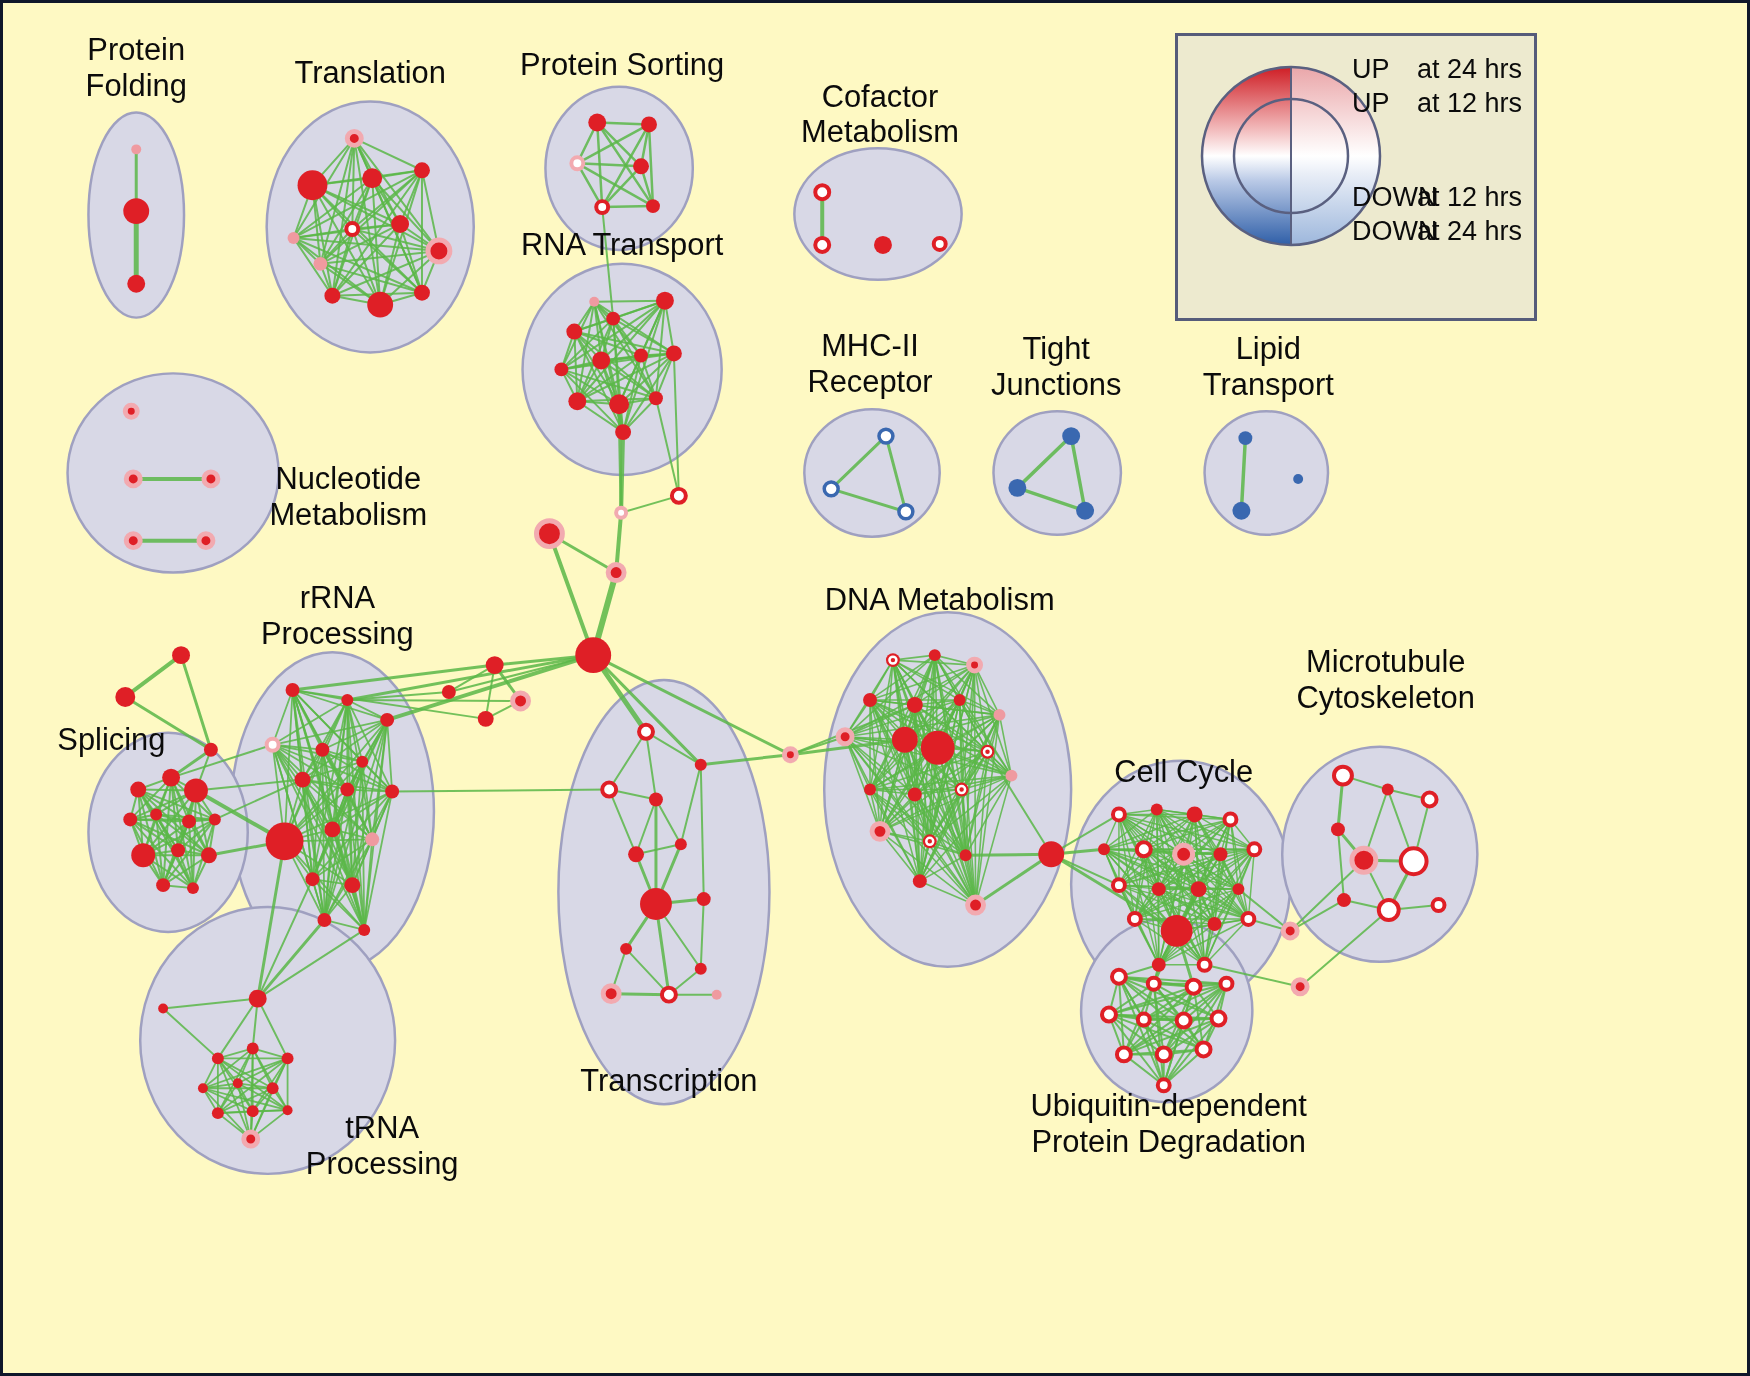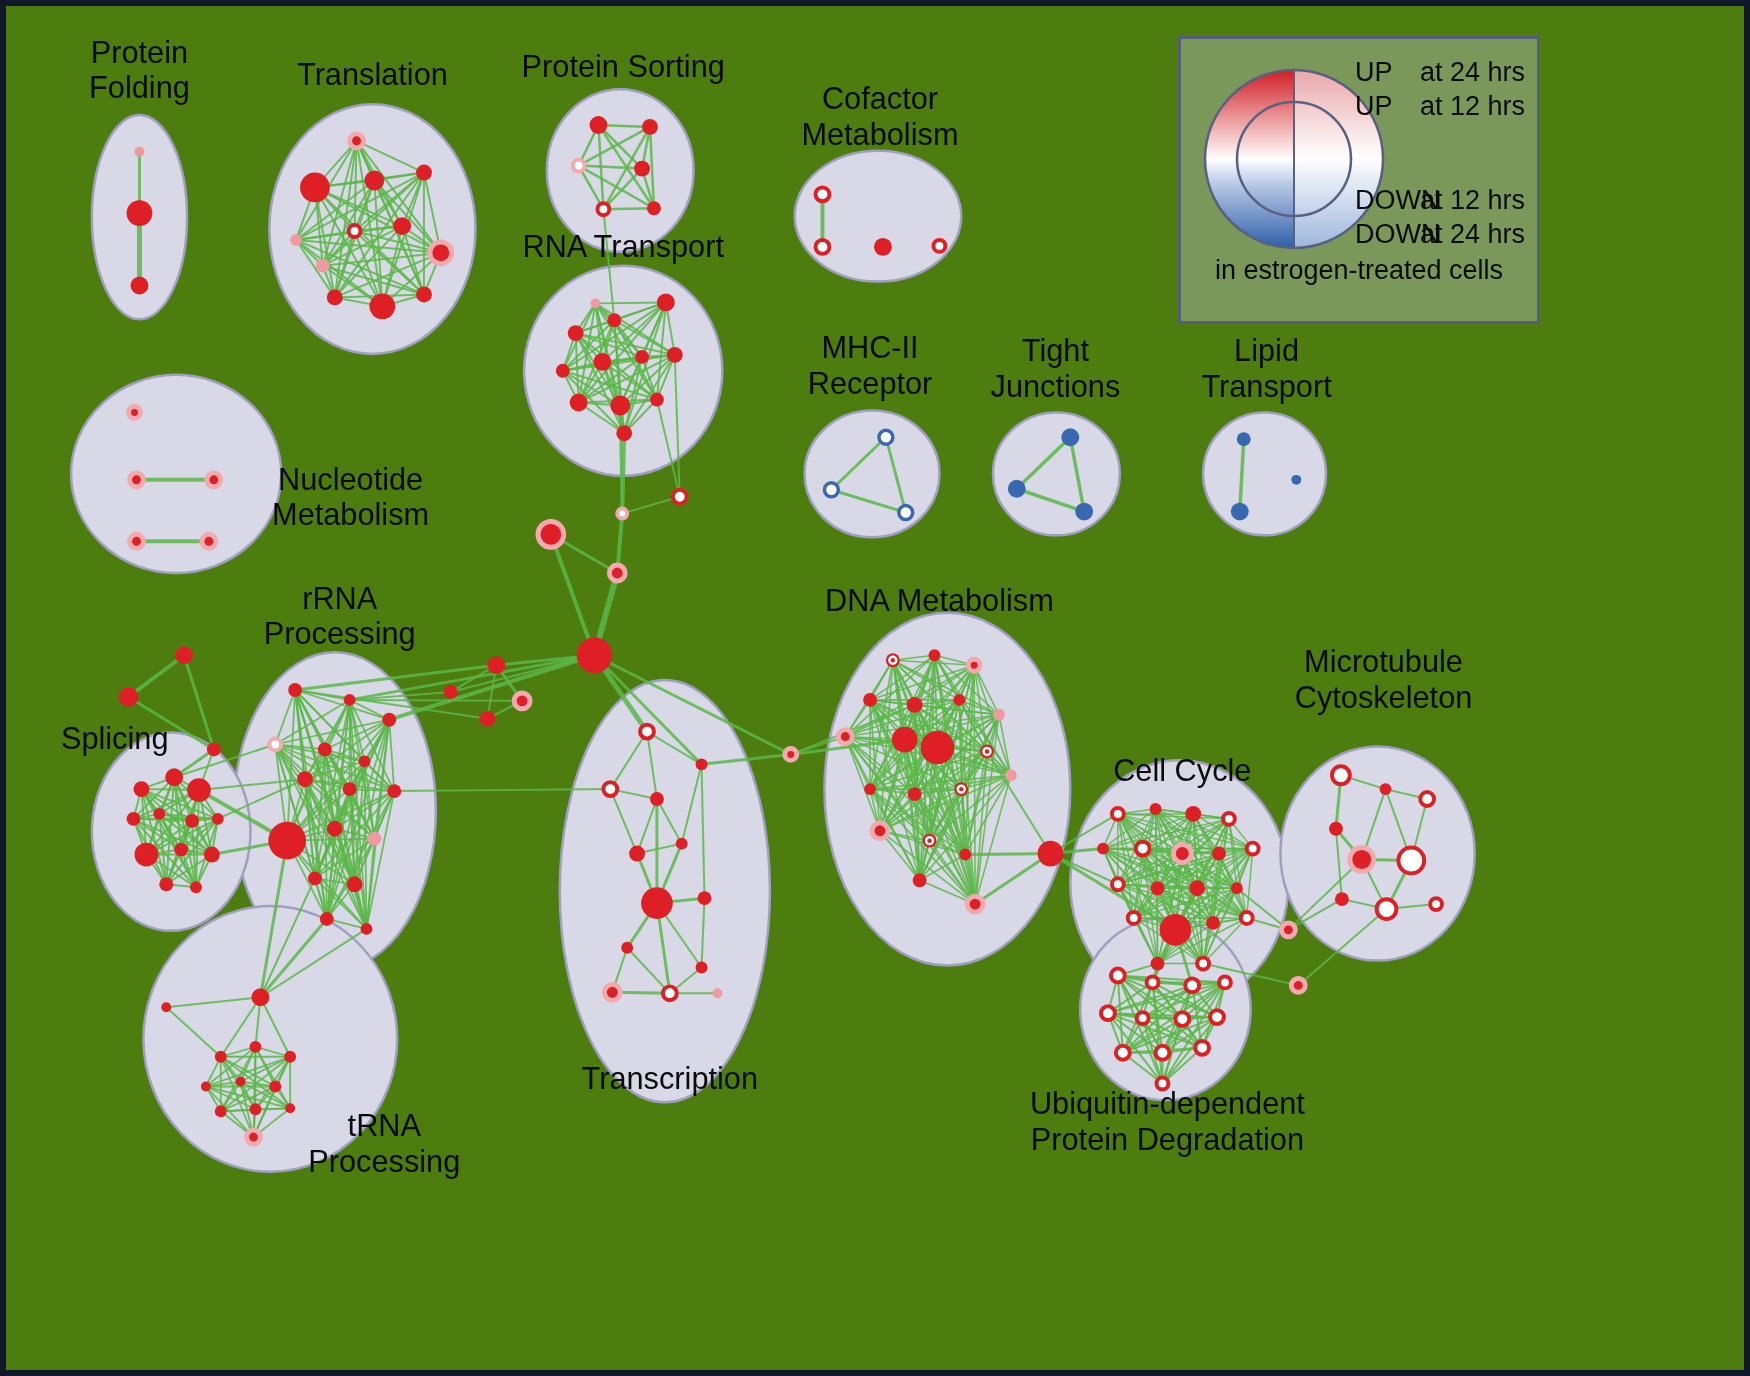--- a/index.html
+++ b/index.html
@@ -1,18 +1,18 @@
 <!DOCTYPE html>
 <html><head>
 <meta charset="utf-8">
 <style>
   html,body{margin:0;padding:0;background:#aeb0cf;}
   .stage{
     position:relative;width:1750px;height:1376px;
-    background:#4d7c0f;border:6px solid #0f172a;box-sizing:border-box;
+    background:#fef9c3;border:3px solid #0f172a;box-sizing:border-box;
     font-family:"Liberation Sans",sans-serif;overflow:hidden;
   }
   .stage svg.net{position:absolute;left:0;top:0;width:100%;height:100%;}
   svg text{font-family:"Liberation Sans",sans-serif;}
   .legend{
     position:absolute;left:1172px;top:30px;width:362px;height:288px;
     border:3px solid #565c7a;box-sizing:border-box;background:rgba(205,206,230,0.35);
   }
   .legend .circ{position:absolute;left:5px;top:20px;}
   .lg-row{position:absolute;left:6px;width:100%;height:30px;font-size:27px;color:#0b0b0b;}
@@ -1561,15 +1561,14 @@
       <span class="lg-time">at 12 hrs</span>
     </div>
     <div class="lg-row" style="top:146px">
       <span class="lg-word">DOWN</span>
       <span class="lg-time">at 12 hrs</span>
     </div>
     <div class="lg-row" style="top:180px">
       <span class="lg-word">DOWN</span>
       <span class="lg-time">at 24 hrs</span>
     </div>
-    <div class="lg-caption" style="top:216px">in estrogen-treated cells</div>
   </div>
 </div>
 
 </body></html>

